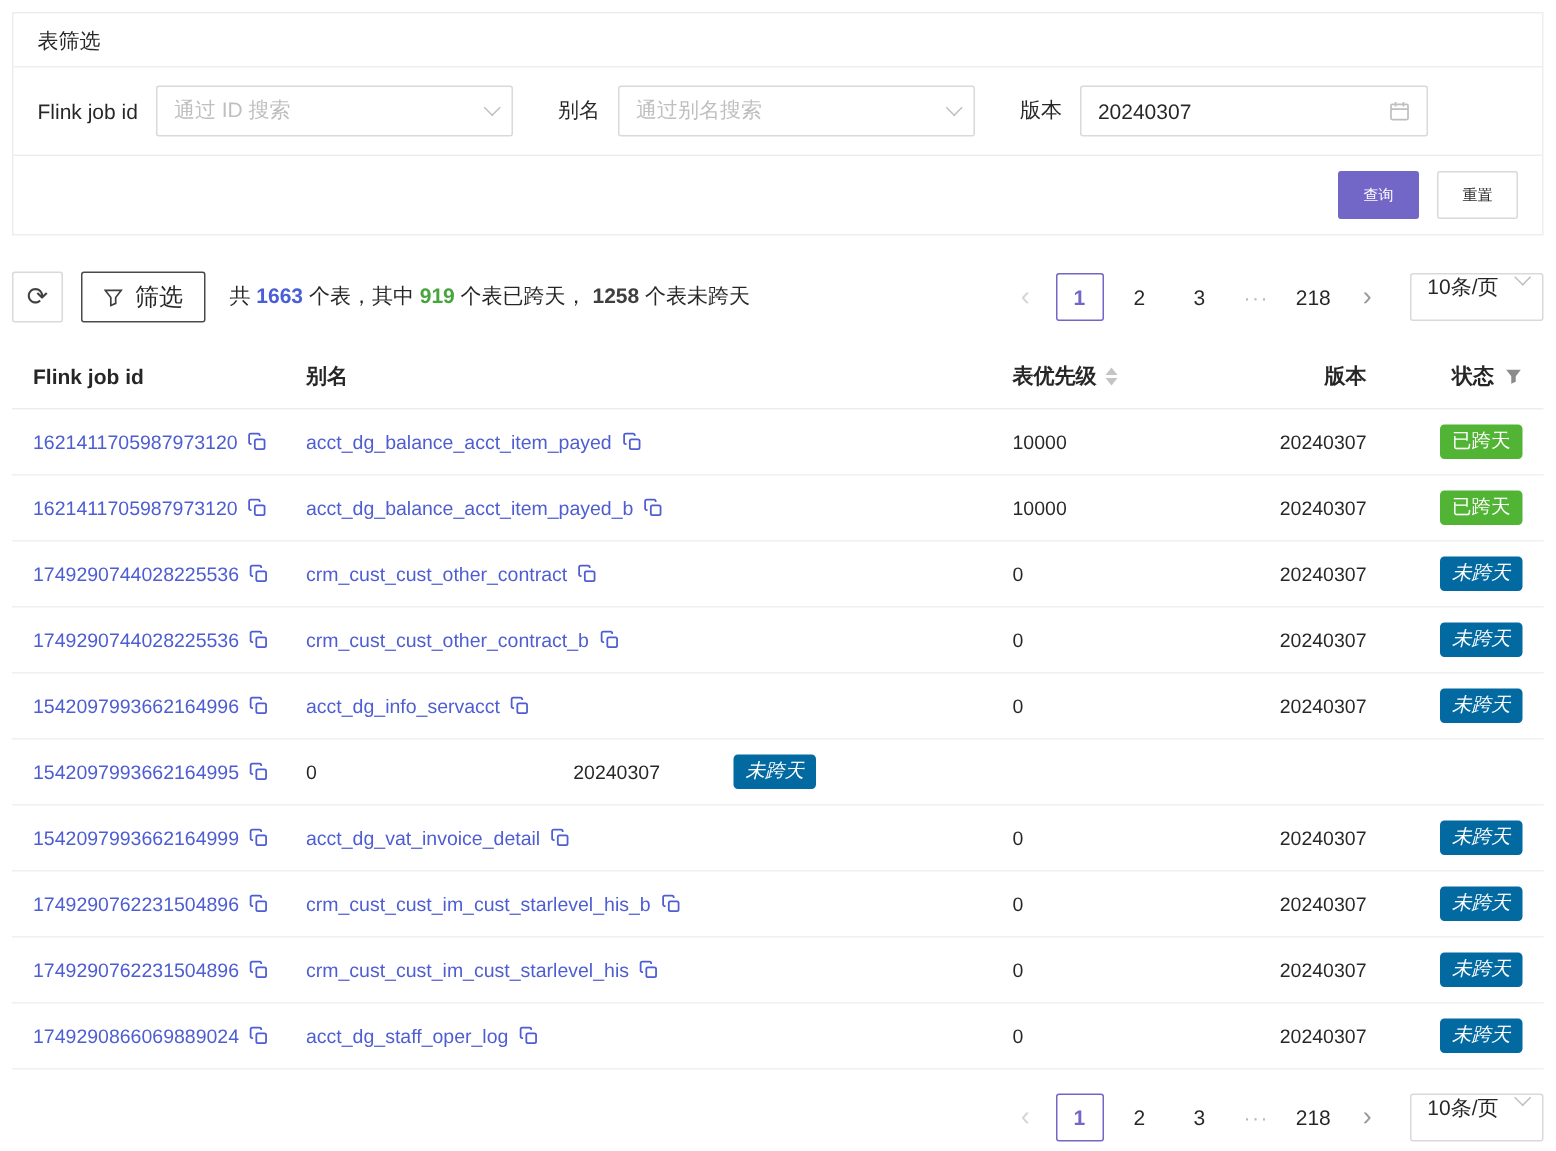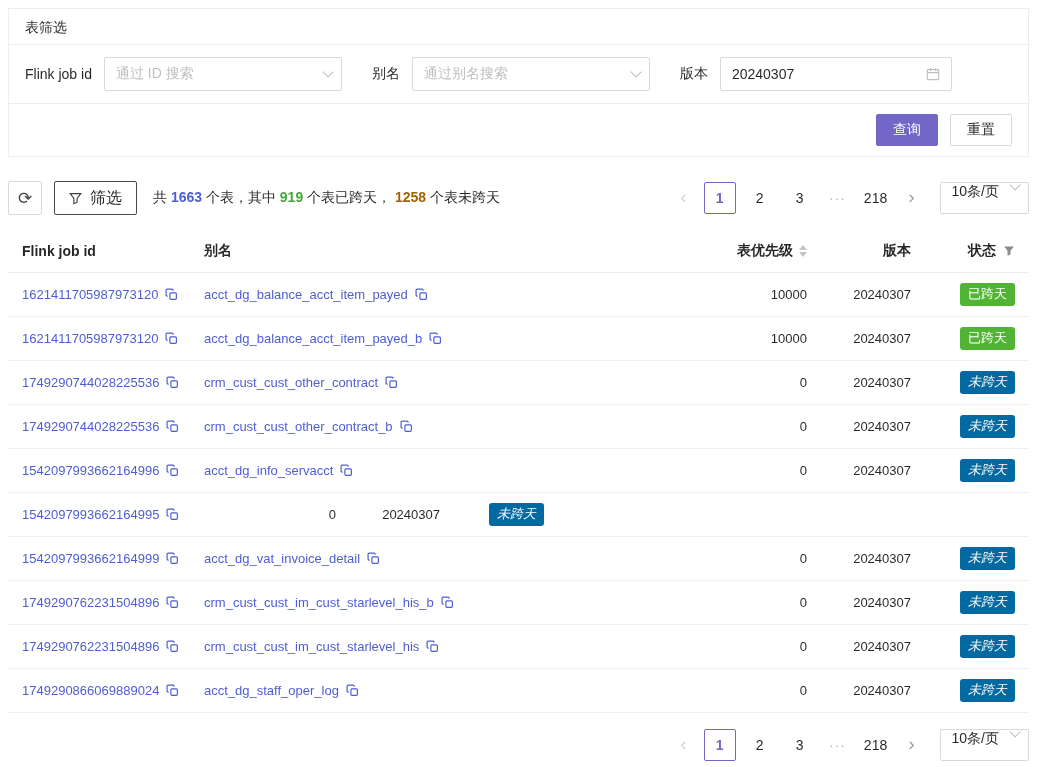--- a/index.html
+++ b/index.html
@@ -42,21 +42,21 @@
   .date-box input {
     border: none; outline: none; font: inherit; color: rgba(0,0,0,.85);
     width: 170px; background: transparent;
   }
   .card-actions {
     display: flex; justify-content: flex-end; align-items: center;
     gap: 12px; padding: 10px 16px; height: 52px;
   }
   .btn {
     height: 32px; padding: 0 16px; border-radius: 2px;
-    border: 1px solid #d9d9d9; background: #fff; font-size: 14px;
+    border: 1px solid #d9d9d9; background: #fff; font-size: 10px;
     color: rgba(0,0,0,.85); cursor: pointer;
     font-family: inherit;
   }
   .btn.primary { background: #7266c6; border-color: #7266c6; color: #fff; }
 
   
   .toolbar { display: flex; align-items: center; margin-top: 24px; }
   .icon-btn {
     width: 34px; height: 34px; border: 1px solid #d9d9d9; border-radius: 2px;
     background: #fff; cursor: pointer; display: flex;
@@ -65,21 +65,21 @@
   }
   .filter-btn {
     height: 34px; margin-left: 12px; padding: 0 14px;
     border: 1px solid #4a4a4a; border-radius: 2px; background: #fff;
     display: flex; align-items: center; gap: 8px; font-size: 16px;
     color: rgba(0,0,0,.85); cursor: pointer; font-family: inherit;
   }
   .summary { margin-left: 16px; white-space: nowrap; }
   .c-blue  { color: #4a5ed6; font-weight: bold; }
   .c-green { color: #46a53c; font-weight: bold; }
-  .c-red   { color: #a16207; font-weight: bold; }
+  .c-red   { color: #404040; font-weight: bold; }
 
   
   .pagination { display: flex; align-items: center; gap: 8px; }
   .toolbar .pagination { margin-left: auto; }
   .pg-arrow {
     width: 24px; height: 32px; line-height: 30px; text-align: center;
     font-size: 18px; cursor: pointer; user-select: none;
   }
   .pg-arrow.disabled { color: #d4d4d4; cursor: default; }
   .pg-arrow.enabled { color: #9a9a9a; }
@@ -101,21 +101,21 @@
     display: flex; align-items: center; height: 44px;
     border-bottom: 1px solid #ededed; font-weight: bold; font-size: 14px;
   }
   .trow {
     display: flex; align-items: center; height: 44px;
     border-bottom: 1px solid #f0f0f0; font-size: 13px;
   }
   .cell { display: flex; align-items: center; }
   .col-id       { width: 196px; padding-left: 14px; }
   .col-alias    { flex: 1; }
-  .col-priority { width: 132px; justify-content: flex-end; }
+  .col-priority { width: 132px; }
   .col-version  { width: 104px; justify-content: flex-end; }
   .col-status   { width: 118px; justify-content: flex-end; padding-right: 14px; text-align: right; }
   .link { color: #4e5ed2; text-decoration: none; cursor: pointer; white-space: nowrap; }
   .copy { color: #4e5ed2; margin-left: 7px; display: inline-flex; cursor: pointer; }
   .badge {
     display: inline-block; padding: 3px 8px; border-radius: 3px;
     color: #fff; font-size: 13px; line-height: 1.25; white-space: nowrap;
   }
   .badge.success { background: #52b434; }
   .badge.danger  { background: #0369a1; font-style: italic; }

